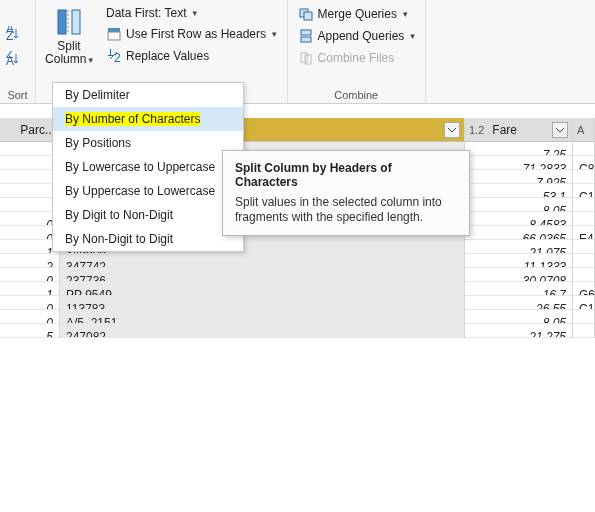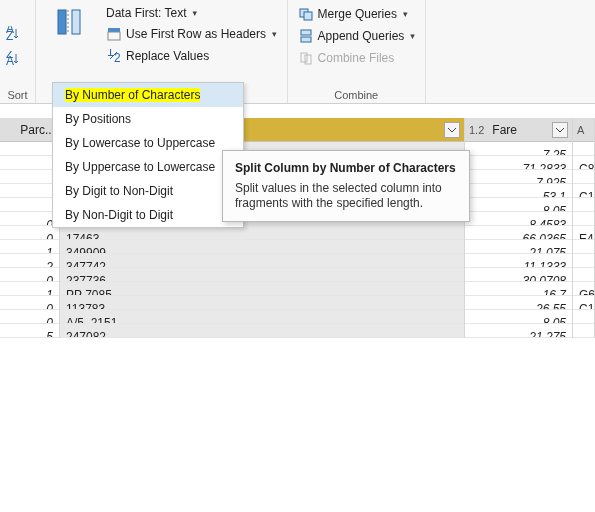--- a/index.html
+++ b/index.html
@@ -80,20 +80,22 @@
   <div class="ribbon-group" style="padding-left:2px;">
     <div class="buttons">
       <div class="big-btn">
         <span class="icon">
           <svg width="32" height="32">
               <rect x="5" y="4" width="8" height="24" fill="#4a8ccc" stroke="#2d6aa3"></rect>
               <rect x="19" y="4" width="8" height="24" fill="#cde2f3" stroke="#2d6aa3"></rect>
               <line x1="15" y1="4" x2="15" y2="28" stroke="#888" stroke-dasharray="2 2"></line>
             </svg>
         </span>
+        <div class="lbl"><span style="white-space:pre-line;">Split
+Column</span><span class="dd-arrow">▾</span></div>
       </div>
       <div class="small-btn-col">
         <div class="small-btn">
           <span>Data First: Text</span>
             <span class="dd-arrow">▾</span>
         </div>
         <div class="small-btn">
           <span class="sicon">
             <svg width="14" height="14">
                 <rect x="1" y="1" width="12" height="4" fill="#4a8ccc"></rect>
@@ -192,21 +194,21 @@
         <div class="cell"></div>
         <div class="cell"></div>
         <div class="cell"></div>
         <div class="cell"></div>
         <div class="cell">373430</div>
         <div class="cell">330877</div>
         <div class="cell">17463</div>
         <div class="cell">349909</div>
         <div class="cell">347742</div>
         <div class="cell">237736</div>
-        <div class="cell">PP 7085</div>
+        <div class="cell">PP 9549</div>
         <div class="cell">113783</div>
         <div class="cell">A/5. 2151</div>
         <div class="cell">247082</div>
       </div>
   </div>
   <div class="col far">
     <div class="hdr">
       <span class="type-lbl">1.2</span>
       <span>Fare</span>
       <span class="hdr-btn">
@@ -249,24 +251,25 @@
         <div class="cell"></div>
         <div class="cell">G6</div>
         <div class="cell">C1</div>
         <div class="cell"></div>
         <div class="cell"></div>
       </div>
   </div>
 </div>
 
 <div class="dropdown">
+  <div class="item"><span class="txt">By Delimiter</span></div>
   <div class="item hover hl"><span class="txt">By Number of Characters</span></div>
   <div class="item"><span class="txt">By Positions</span></div>
   <div class="item"><span class="txt">By Lowercase to Uppercase</span></div>
   <div class="item"><span class="txt">By Uppercase to Lowercase</span></div>
   <div class="item"><span class="txt">By Digit to Non-Digit</span></div>
   <div class="item"><span class="txt">By Non-Digit to Digit</span></div>
 </div>
 
 <div class="tooltip">
-  <div class="tt-title">Split Column by Number of Characters</div>
+  <div class="tt-title">Split Column by Headers of Characters</div>
   <div class="tt-body">Split values in the selected column into fragments with the specified length.</div>
 </div>
 
 </body></html>

